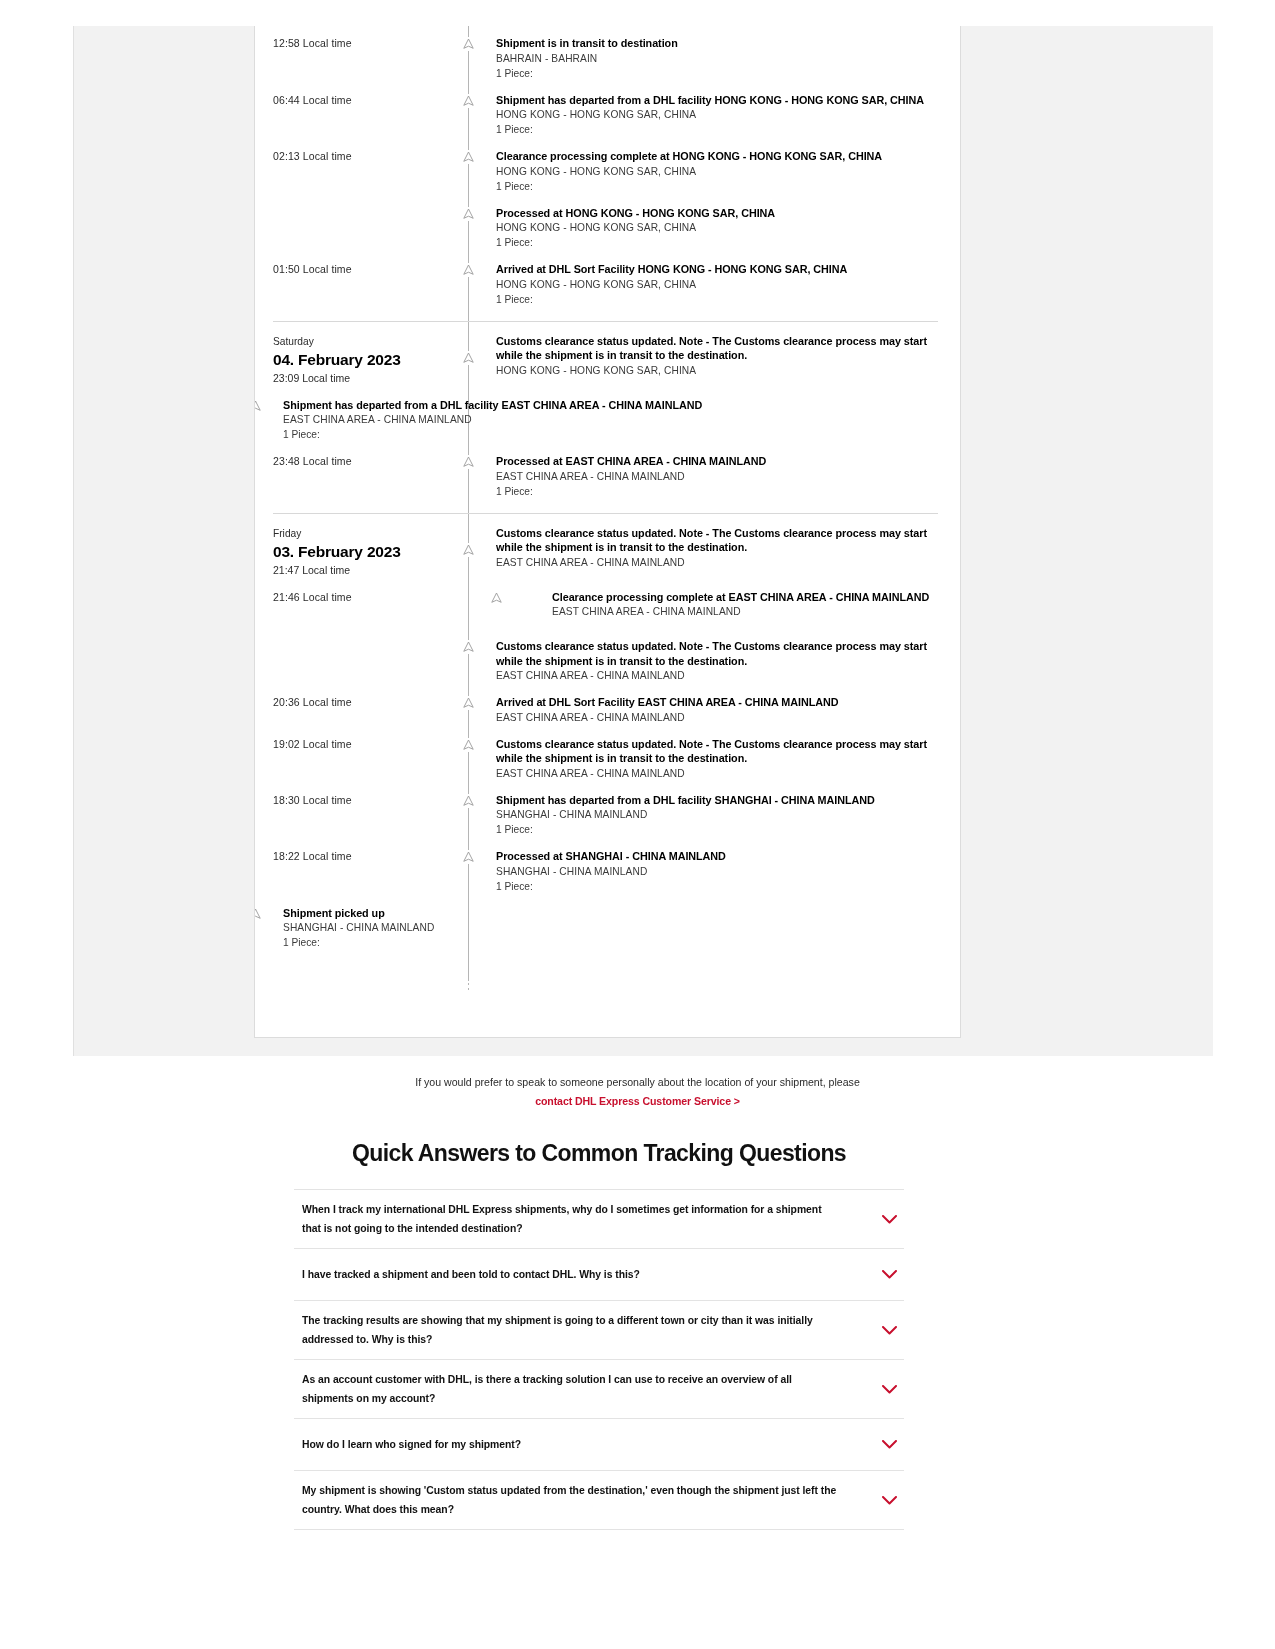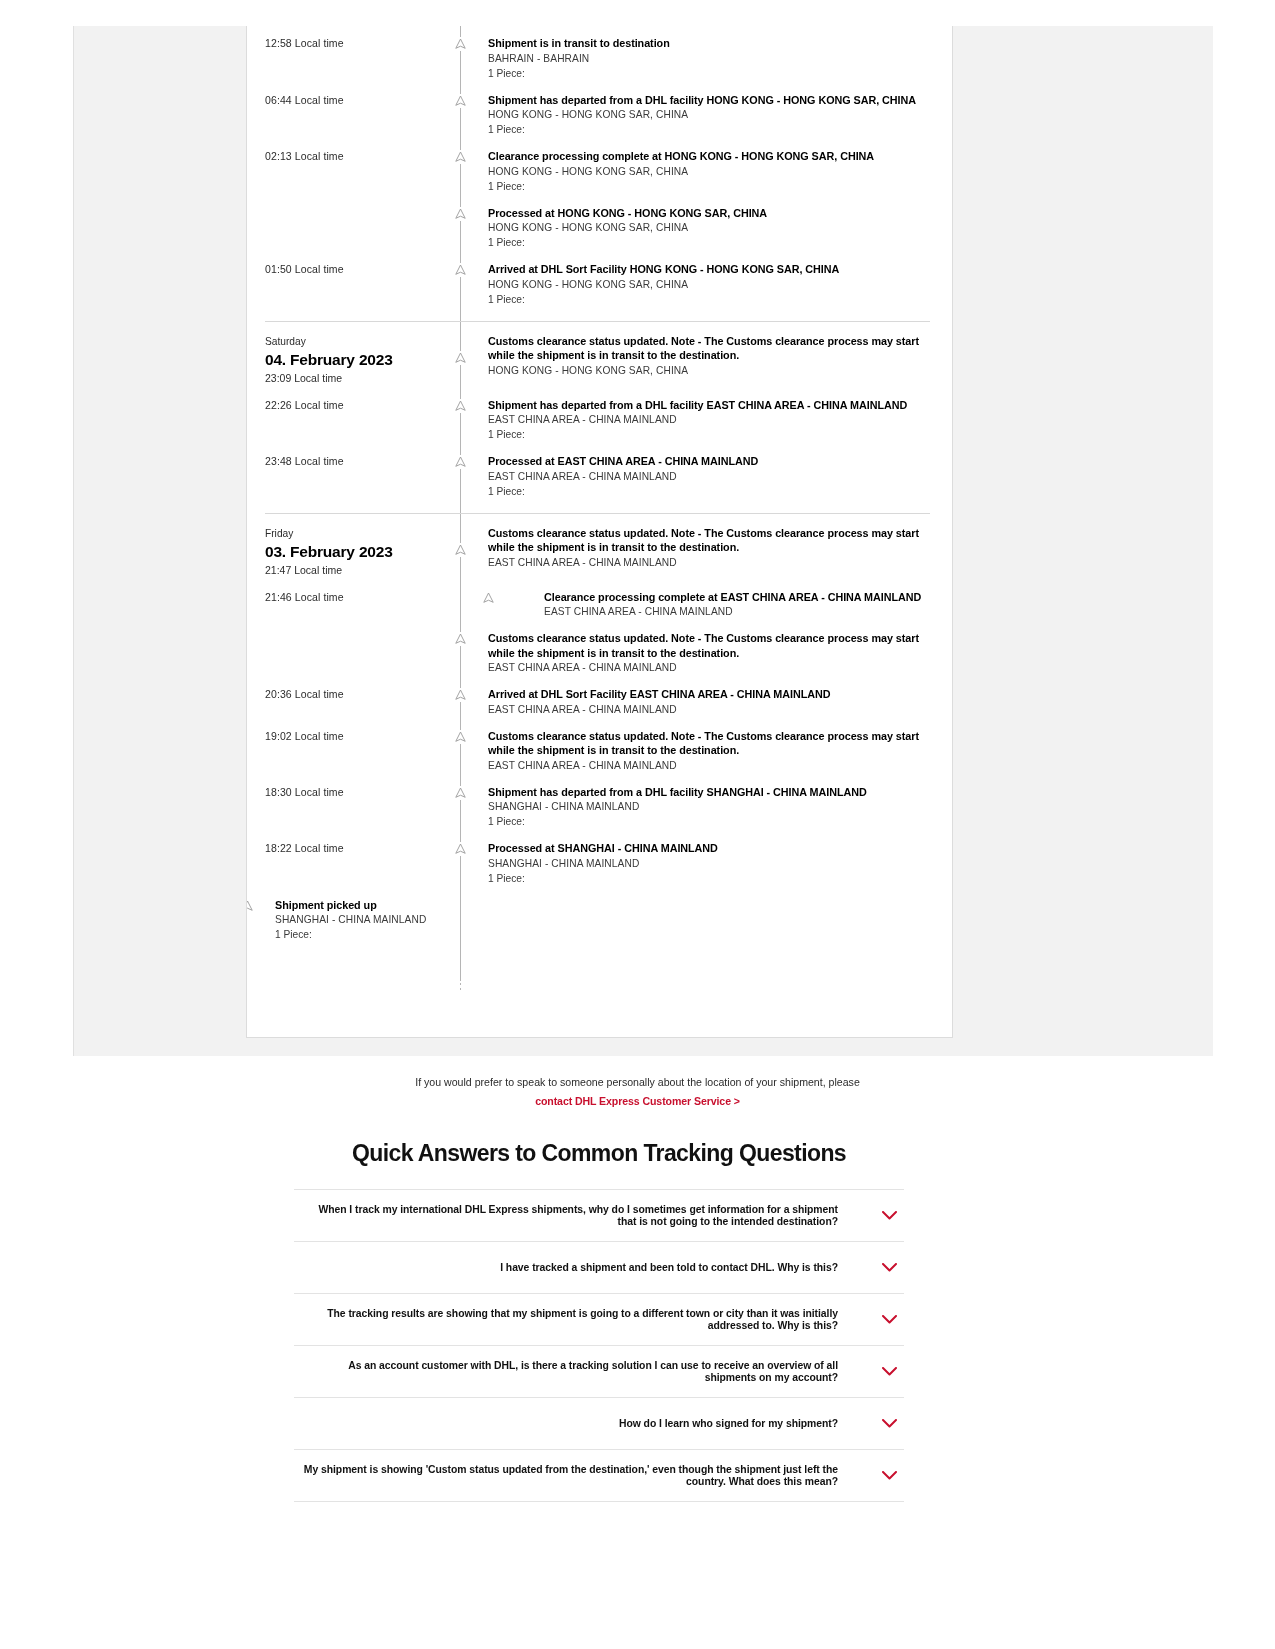--- a/index.html
+++ b/index.html
@@ -16,21 +16,21 @@
   
   .grey-band {
     position: absolute;
     left: 73px; top: 26px;
     width: 1140px; height: 1030px;
     background: #f2f2f2;
     border-left: 1px solid #e0e0e0;
   }
   .card {
     position: absolute;
-    left: 172px; top: 0px;
+    left: 180px; top: 0px;
     width: 707px; height: 1012px;
     background: #ffffff;
     border: 1px solid #dcdcdc;
     border-top: none;
     overflow: hidden;
   }
 
   
   .timeline { position: relative; padding: 0; }
   .axis {
@@ -162,25 +162,24 @@
     align-items: center;
     border-bottom: 1px solid #e3e3e3;
     min-height: 52px;
     padding: 10px 4px 10px 8px;
     cursor: pointer;
   }
   .faq-q {
     flex: 1;
     font-size: 10.4px;
     font-weight: bold;
-    line-height: 12px;
+    line-height: 19px;
     color: #111;
     letter-spacing: -0.05px;
     padding-right: 40px;
-    text-align: right;
   }
   .faq-chevron {
     flex: 0 0 22px;
     width: 22px;
     display: flex;
     justify-content: center;
     align-items: center;
   }
   .faq-chevron svg { display: block; }
 </style>
@@ -288,21 +287,20 @@
                       <path d="M7.5 2 L12.2 11.3 L7.5 9.2 L2.8 11.3 Z" fill="none" stroke="#9a9a9a" stroke-width="0.9" stroke-linejoin="round"></path>
                     </svg>
                   </span>
                 </div>
                 <div class="ev-body">
                   <div class="ev-title">Customs clearance status updated. Note - The Customs clearance process may start while the shipment is in transit to the destination.</div>
                   <div class="ev-loc">HONG KONG - HONG KONG SAR, CHINA</div>
                 </div>
               </div>
               <div class="event" style="margin-bottom: 12px;">
-                <div class="ev-time">22:26 Local time</div>
                 <div class="ev-marker">
                   <span class="plane-icon">
                     <svg width="15" height="14" viewBox="0 0 15 14">
                       <path d="M7.5 2 L12.2 11.3 L7.5 9.2 L2.8 11.3 Z" fill="none" stroke="#9a9a9a" stroke-width="0.9" stroke-linejoin="round"></path>
                     </svg>
                   </span>
                 </div>
                 <div class="ev-body">
                   <div class="ev-title">Shipment has departed from a DHL facility EAST CHINA AREA - CHINA MAINLAND</div>
                   <div class="ev-loc">EAST CHINA AREA - CHINA MAINLAND</div>
@@ -339,21 +337,21 @@
                     <svg width="15" height="14" viewBox="0 0 15 14">
                       <path d="M7.5 2 L12.2 11.3 L7.5 9.2 L2.8 11.3 Z" fill="none" stroke="#9a9a9a" stroke-width="0.9" stroke-linejoin="round"></path>
                     </svg>
                   </span>
                 </div>
                 <div class="ev-body">
                   <div class="ev-title">Customs clearance status updated. Note - The Customs clearance process may start while the shipment is in transit to the destination.</div>
                   <div class="ev-loc">EAST CHINA AREA - CHINA MAINLAND</div>
                 </div>
               </div>
-              <div class="event" style="margin-bottom: 12px; gap: 28px;">
+              <div class="event" style="margin-bottom: 20px; gap: 28px;">
                 <div class="ev-time">21:46 Local time</div>
                 <div class="ev-marker">
                   <span class="plane-icon">
                     <svg width="15" height="14" viewBox="0 0 15 14">
                       <path d="M7.5 2 L12.2 11.3 L7.5 9.2 L2.8 11.3 Z" fill="none" stroke="#9a9a9a" stroke-width="0.9" stroke-linejoin="round"></path>
                     </svg>
                   </span>
                 </div>
                 <div class="ev-body">
                   <div class="ev-title">Clearance processing complete at EAST CHINA AREA - CHINA MAINLAND</div>

